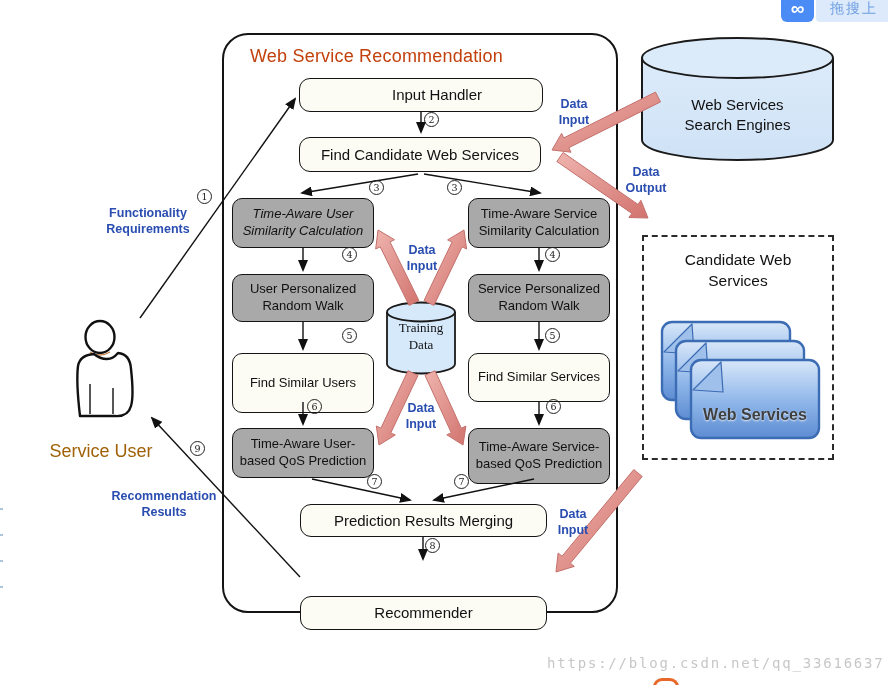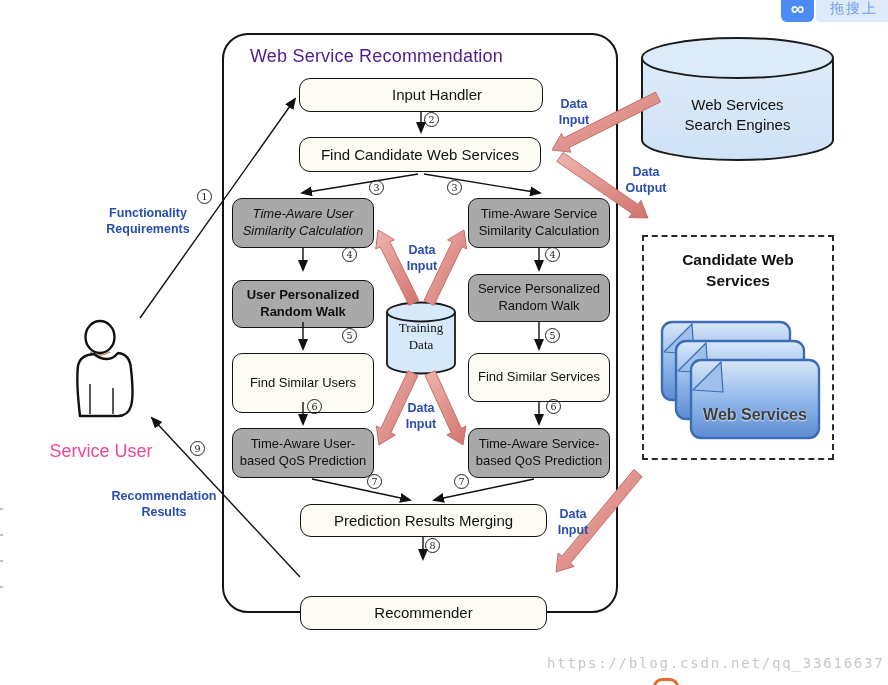--- a/index.html
+++ b/index.html
@@ -3,42 +3,42 @@
 <meta charset="utf-8">
 <style>
   html,body{margin:0;padding:0;background:#fff;}
   .canvas{
     position:relative;width:888px;height:685px;overflow:hidden;background:#ffffff;
     font-family:"Liberation Sans","DejaVu Sans",sans-serif;color:#111;
   }
   
   .main-box{position:absolute;left:222px;top:33px;width:396px;height:580px;
     border:2.4px solid #141414;border-radius:26px;box-sizing:border-box;background:#fff;z-index:1;}
-  .main-title{position:absolute;left:26px;top:11px;font-size:18px;color:#4c1d95;letter-spacing:.2px;}
+  .main-title{position:absolute;left:26px;top:11px;font-size:18px;color:#c2410c;letter-spacing:.2px;}
   
   .fbox{position:absolute;box-sizing:border-box;border:1.6px solid #141414;border-radius:10px;
     background:#fdfcf4;display:flex;align-items:center;justify-content:center;text-align:center;
     font-size:13px;line-height:1.28;white-space:pre-line;z-index:2;padding:1px 2px;}
   .fbox.gray{background:#a9a9a9;}
   .fbox.wide{font-size:15px;border-radius:11px;}
   
   .dash-box{position:absolute;left:642px;top:235px;width:192px;height:225px;box-sizing:border-box;
     border:2px dashed #2b2b2b;z-index:1;background:#fff;}
-  .dash-title{margin-top:13px;text-align:center;font-size:15.5px;line-height:1.35;white-space:pre-line;font-weight:bold;}
+  .dash-title{margin-top:13px;text-align:center;font-size:15.5px;line-height:1.35;white-space:pre-line;}
   
   svg.overlay{position:absolute;left:0;top:0;z-index:5;pointer-events:none;}
   .blab{position:absolute;z-index:6;color:#2a4db0;font-weight:bold;font-size:12.5px;
     line-height:1.25;text-align:center;white-space:pre-line;}
   .store-lab{position:absolute;z-index:6;text-align:center;white-space:pre-line;}
   .step{position:absolute;z-index:6;width:15px;height:15px;border:1.2px solid #222;border-radius:50%;
     box-sizing:border-box;display:flex;align-items:center;justify-content:center;
     font-size:9.5px;color:#222;background:transparent;font-family:"DejaVu Serif",serif;}
   .card-lab{position:absolute;z-index:6;font-size:16px;font-weight:bold;color:#3f3f3f;
     text-align:center;text-shadow:0 1px 2px rgba(255,255,255,.85);}
-  .actor-lab{position:absolute;z-index:6;font-size:18px;text-align:center;color:#ec4899;}
+  .actor-lab{position:absolute;z-index:6;font-size:18px;text-align:center;color:#a16207;}
   
   .badge-icon{position:absolute;left:781px;top:-5px;width:33px;height:27px;background:#4b8bf5;
     border-radius:6px;display:flex;align-items:center;justify-content:center;color:#fff;
     font-size:19px;font-weight:bold;z-index:7;}
   .badge-label{position:absolute;left:816px;top:-5px;width:76px;height:27px;background:#dceafb;
     border-radius:4px;display:flex;align-items:center;justify-content:center;color:#6f9ee2;
     font-size:14px;letter-spacing:2px;z-index:7;overflow:hidden;}
   
   .caption{position:absolute;left:36px;top:637px;font-size:21px;letter-spacing:.2px;color:#1c1c1c;z-index:4;}
   .watermark{position:absolute;left:547px;top:655px;font-family:"DejaVu Sans Mono",monospace;
@@ -56,29 +56,29 @@
   <div class="main-box">
     <div class="main-title">Web Service Recommendation</div>
   </div>
 
   <div class="fbox wide" style="left:299px;top:78px;width:244px;height:34px;padding-left:34px;">Input Handler</div>
   <div class="fbox wide" style="left:299px;top:137px;width:242px;height:35px;">Find Candidate Web Services</div>
   <div class="fbox gray" style="left:232px;top:198px;width:142px;height:50px;font-style:italic;">Time-Aware User
 Similarity Calculation</div>
   <div class="fbox gray" style="left:468px;top:198px;width:142px;height:50px;">Time-Aware Service
 Similarity Calculation</div>
-  <div class="fbox gray" style="left:232px;top:280px;width:142px;height:48px;font-weight:bold;">User Personalized
+  <div class="fbox gray" style="left:232px;top:274px;width:142px;height:48px;">User Personalized
 Random Walk</div>
   <div class="fbox gray" style="left:468px;top:274px;width:142px;height:48px;">Service Personalized
 Random Walk</div>
   <div class="fbox" style="left:232px;top:353px;width:142px;height:60px;">Find Similar Users</div>
   <div class="fbox" style="left:468px;top:353px;width:142px;height:49px;">Find Similar Services</div>
   <div class="fbox gray" style="left:232px;top:428px;width:142px;height:50px;">Time-Aware User-
 based QoS Prediction</div>
-  <div class="fbox gray" style="left:468px;top:428px;width:142px;height:50px;">Time-Aware Service-
+  <div class="fbox gray" style="left:468px;top:428px;width:142px;height:56px;">Time-Aware Service-
 based QoS Prediction</div>
   <div class="fbox wide" style="left:300px;top:504px;width:247px;height:33px;">Prediction Results Merging</div>
   <div class="fbox wide" style="left:300px;top:596px;width:247px;height:34px;">Recommender</div>
 
   <div class="dash-box">
     <div class="dash-title">Candidate Web
 Services</div>
   </div>
 
   <svg class="overlay" width="888" height="685" viewBox="0 0 888 685">

